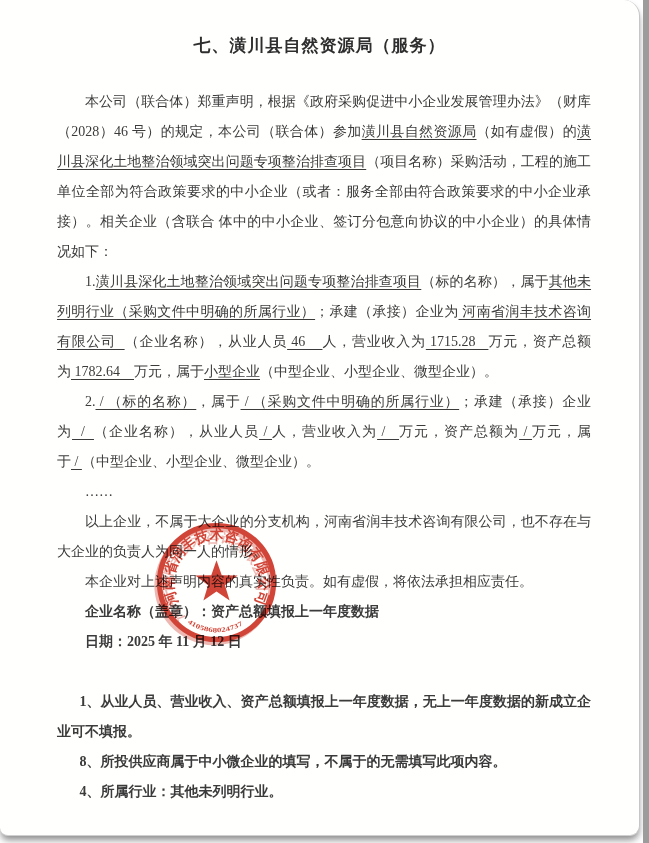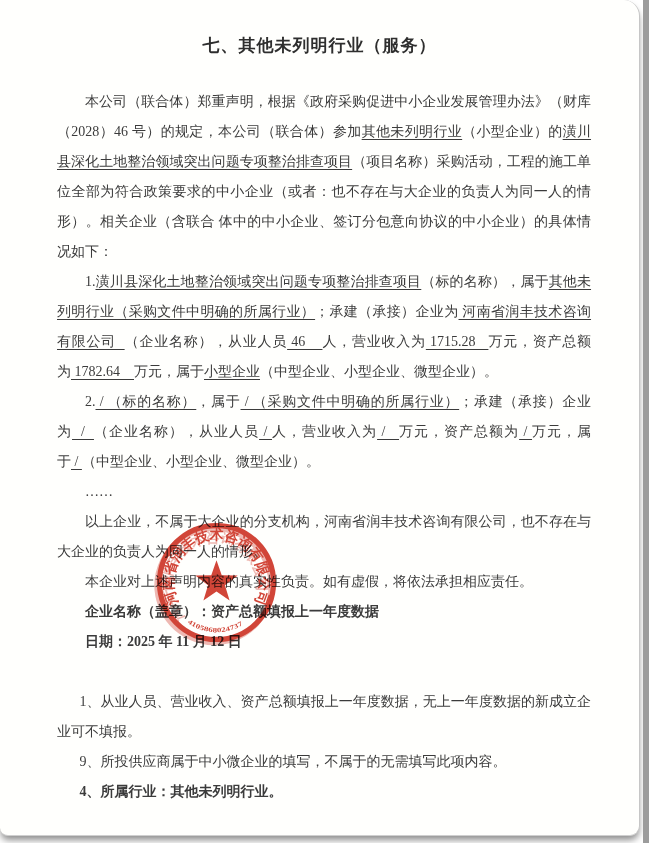--- a/index.html
+++ b/index.html
@@ -26,55 +26,55 @@
   }
   .content{
     margin:30px 48px 0 57px;
     font-size:14px;line-height:30px;color:#3b3b3b;
     text-align:justify;
   }
   .content p{margin:0;text-indent:2em;}
   .content p.bold{font-weight:bold;}
   .u{text-decoration:underline;text-underline-offset:3px;}
   .notes{margin-top:30px;}
-  .notes p{text-indent:1.6em;}
+  .notes p{text-indent:1.6em;font-weight:bold;}
   .pagenum{
     margin-top:28px;text-align:center;
     font-size:12px;color:#3d3d3d;
     font-family:"Liberation Sans","DejaVu Sans",sans-serif;
   }
   .stamp{
     position:absolute;left:151px;top:517px;width:131px;height:131px;
     mix-blend-mode:multiply;opacity:0.95;
     color:var(--seal,#cf3b2d);
     pointer-events:none;
   }
   .stamp svg{width:100%;height:100%;}
   .stamp text{font-family:"Liberation Serif","DejaVu Serif",serif;font-weight:bold;}
 </style>
 </head>
 <body>
 
 <div class="page">
-  <div class="title">七、其他未列明行业（服务）</div>
+  <div class="title">七、潢川县自然资源局（服务）</div>
 
   <div class="content">
     <div>
-        <p><span>本公司（联合体）郑重声明，根据《政府采购促进中小企业发展管理办法》（财库（2028）46 号）的规定，本公司（联合体）参加</span><span class="u">其他未列明行业</span><span>（小型企业）的</span><span class="u">潢川县深化土地整治领域突出问题专项整治排查项目</span><span>（项目名称）采购活动，工程的施工单位全部为符合政策要求的中小企业（或者：也不存在与大企业的负责人为同一人的情形）。相关企业（含联合 体中的中小企业、签订分包意向协议的中小企业）的具体情况如下：</span></p>
+        <p><span>本公司（联合体）郑重声明，根据《政府采购促进中小企业发展管理办法》（财库（2028）46 号）的规定，本公司（联合体）参加</span><span class="u">潢川县自然资源局</span><span>（如有虚假）的</span><span class="u">潢川县深化土地整治领域突出问题专项整治排查项目</span><span>（项目名称）采购活动，工程的施工单位全部为符合政策要求的中小企业（或者：服务全部由符合政策要求的中小企业承接）。相关企业（含联合 体中的中小企业、签订分包意向协议的中小企业）的具体情况如下：</span></p>
         <p><span>1.</span><span class="u">潢川县深化土地整治领域突出问题专项整治排查项目</span><span>（标的名称），属于</span><span class="u">其他未列明行业（采购文件中明确的所属行业）</span><span>；承建（承接）企业为</span><span class="u">&nbsp;河南省润丰技术咨询有限公司&nbsp;&nbsp;</span><span>（企业名称），从业人员</span><span class="u">&nbsp;46&nbsp;&nbsp;&nbsp;&nbsp;</span><span>人，营业收入为</span><span class="u">&nbsp;1715.28&nbsp;&nbsp;&nbsp;</span><span>万元，资产总额为</span><span class="u">&nbsp;1782.64&nbsp;&nbsp;&nbsp;&nbsp;</span><span>万元，属于</span><span class="u">小型企业</span><span>（中型企业、小型企业、微型企业）。</span></p>
         <p><span>2.</span><span class="u">&nbsp;/&nbsp;（标的名称）</span><span>，属于</span><span class="u">&nbsp;/&nbsp;（采购文件中明确的所属行业）</span><span>；承建（承接）企业为</span><span class="u">&nbsp;&nbsp;/&nbsp;&nbsp;</span><span>（企业名称），从业人员</span><span class="u">&nbsp;/&nbsp;</span><span>人，营业收入为</span><span class="u">&nbsp;/&nbsp;&nbsp;&nbsp;</span><span>万元，资产总额为</span><span class="u">&nbsp;/&nbsp;</span><span>万元，属于</span><span class="u">&nbsp;/&nbsp;</span><span>（中型企业、小型企业、微型企业）。</span></p>
         <p><span>……</span></p>
         <p><span>以上企业，不属于大企业的分支机构，河南省润丰技术咨询有限公司，也不存在与大企业的负责人为同一人的情形。</span></p>
         <p><span>本企业对上述声明内容的真实性负责。如有虚假，将依法承担相应责任。</span></p>
         <p class="bold"><span>企业名称（盖章）：资产总额填报上一年度数据</span></p>
         <p class="bold"><span>日期：2025 年 11 月 12 日</span></p>
       </div>
     <div class="notes">
         <p><span>1、从业人员、营业收入、资产总额填报上一年度数据，无上一年度数据的新成立企业可不填报。</span></p>
-        <p><span>9、所投供应商属于中小微企业的填写，不属于的无需填写此项内容。</span></p>
+        <p><span>8、所投供应商属于中小微企业的填写，不属于的无需填写此项内容。</span></p>
         <p class="bold"><span>4、所属行业：其他未列明行业。</span></p>
       </div>
     <div class="pagenum">202</div>
   </div>
 
   <div class="stamp">
     <svg viewBox="0 0 200 200">
       <defs>
         <path id="arcTop" d="M 41.7 131 A 66 66 0 1 1 158.3 131" fill="none"></path>
         <path id="arcBottom" d="M 55.3 161.5 A 76 76 0 0 0 144.7 161.5" fill="none"></path>

